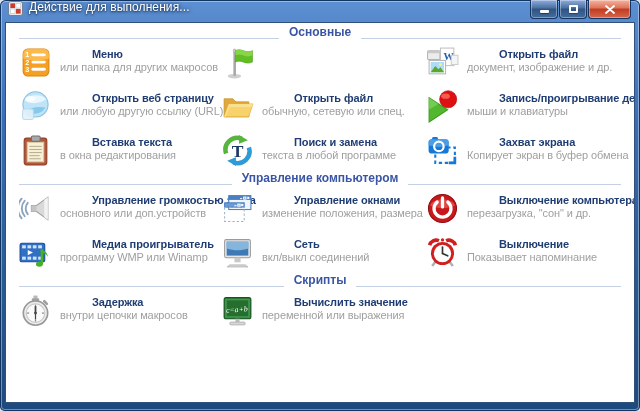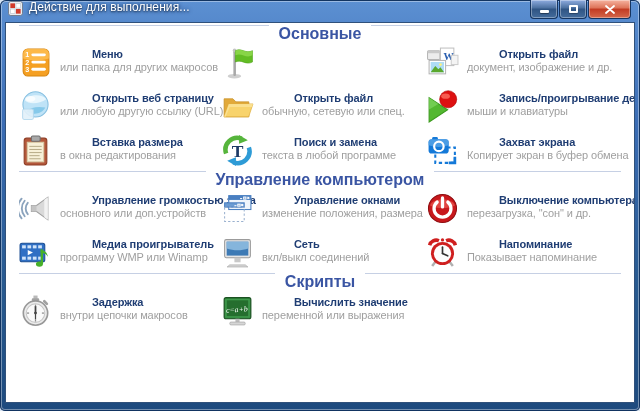--- a/index.html
+++ b/index.html
@@ -43,23 +43,23 @@
   .glyph-close svg { display:block; width:10px; height:9px; }
 
   
   .client {
     position:absolute; left:5px; right:5px; top:22px; bottom:8px;
     background:#ffffff; border:1px solid #30517b;
     overflow:hidden;
   }
 
   .section-header {
-    display:flex; align-items:flex-start;
+    display:flex; align-items:flex-end;
     height:14px; margin:0 13px;
-    color:#3a55a3; font-size:16px; font-weight:bold;
+    color:#3a55a3; font-size:12px; font-weight:bold;
   }
   .section:first-child .section-header { margin-top:2px; }
   .hline { flex:1; height:1px; background:#c6d0e4; }
   .htext { padding:0 10px; white-space:nowrap; }
 
   .grid {
     display:grid;
     grid-template-columns:202px 205px 1fr;
     padding-left:13px;
   }
@@ -224,21 +224,21 @@
                   <line x1="10" y1="12" x2="22" y2="12"></line>
                   <line x1="10" y1="15" x2="22" y2="15"></line>
                   <line x1="10" y1="18" x2="22" y2="18"></line>
                   <line x1="10" y1="21" x2="20" y2="21"></line>
                   <line x1="10" y1="24" x2="21" y2="24"></line>
                 </g>
                 <rect x="12" y="2" width="8.5" height="5" rx="1.2" fill="#a8a8a8" stroke="#6f6f6f"></rect>
               </svg>
             </span>
     <span class="texts">
-      <span class="label">Вставка размера</span>
+      <span class="label">Вставка текста</span>
       <span class="sublabel">в окна редактирования</span>
     </span>
   </div>
 
   <div class="item">
     <span class="icon">
               <svg viewBox="0 0 32 32">
                 <path d="M5 19 A 11.5 11.5 0 0 1 20 4.5" stroke="#56b53c" stroke-width="4.4" fill="none"></path>
                 <path d="M17.5 1 L26 6 L17.5 9.5 Z" fill="#56b53c"></path>
                 <path d="M27 13 A 11.5 11.5 0 0 1 12 27.5" stroke="#2e9bd6" stroke-width="4.4" fill="none"></path>
@@ -389,21 +389,21 @@
                 <path d="M3.5 9 A 6.5 6.5 0 0 1 12.5 4.6" fill="none" stroke="#cf1f1f" stroke-width="3.4"></path>
                 <path d="M19.5 4.6 A 6.5 6.5 0 0 1 28.5 9" fill="none" stroke="#cf1f1f" stroke-width="3.4"></path>
                 <circle cx="16" cy="17" r="11.2" fill="#cf1f1f"></circle>
                 <circle cx="16" cy="17" r="8.4" fill="#fdfdfd"></circle>
                 <circle cx="16" cy="3.8" r="1.6" fill="#cf1f1f"></circle>
                 <line x1="16" y1="17" x2="16" y2="10.8" stroke="#333333" stroke-width="1.6" stroke-linecap="round"></line>
                 <line x1="16" y1="17" x2="21" y2="19.2" stroke="#333333" stroke-width="1.6" stroke-linecap="round"></line>
               </svg>
             </span>
     <span class="texts">
-      <span class="label">Напоминание</span>
+      <span class="label">Выключение</span>
       <span class="sublabel">Показывает напоминание</span>
     </span>
   </div>
 </div>
   </div>
 
   <div class="section">
     <div class="section-header">
       <span class="hline"></span>
       <span class="htext">Скрипты</span>

